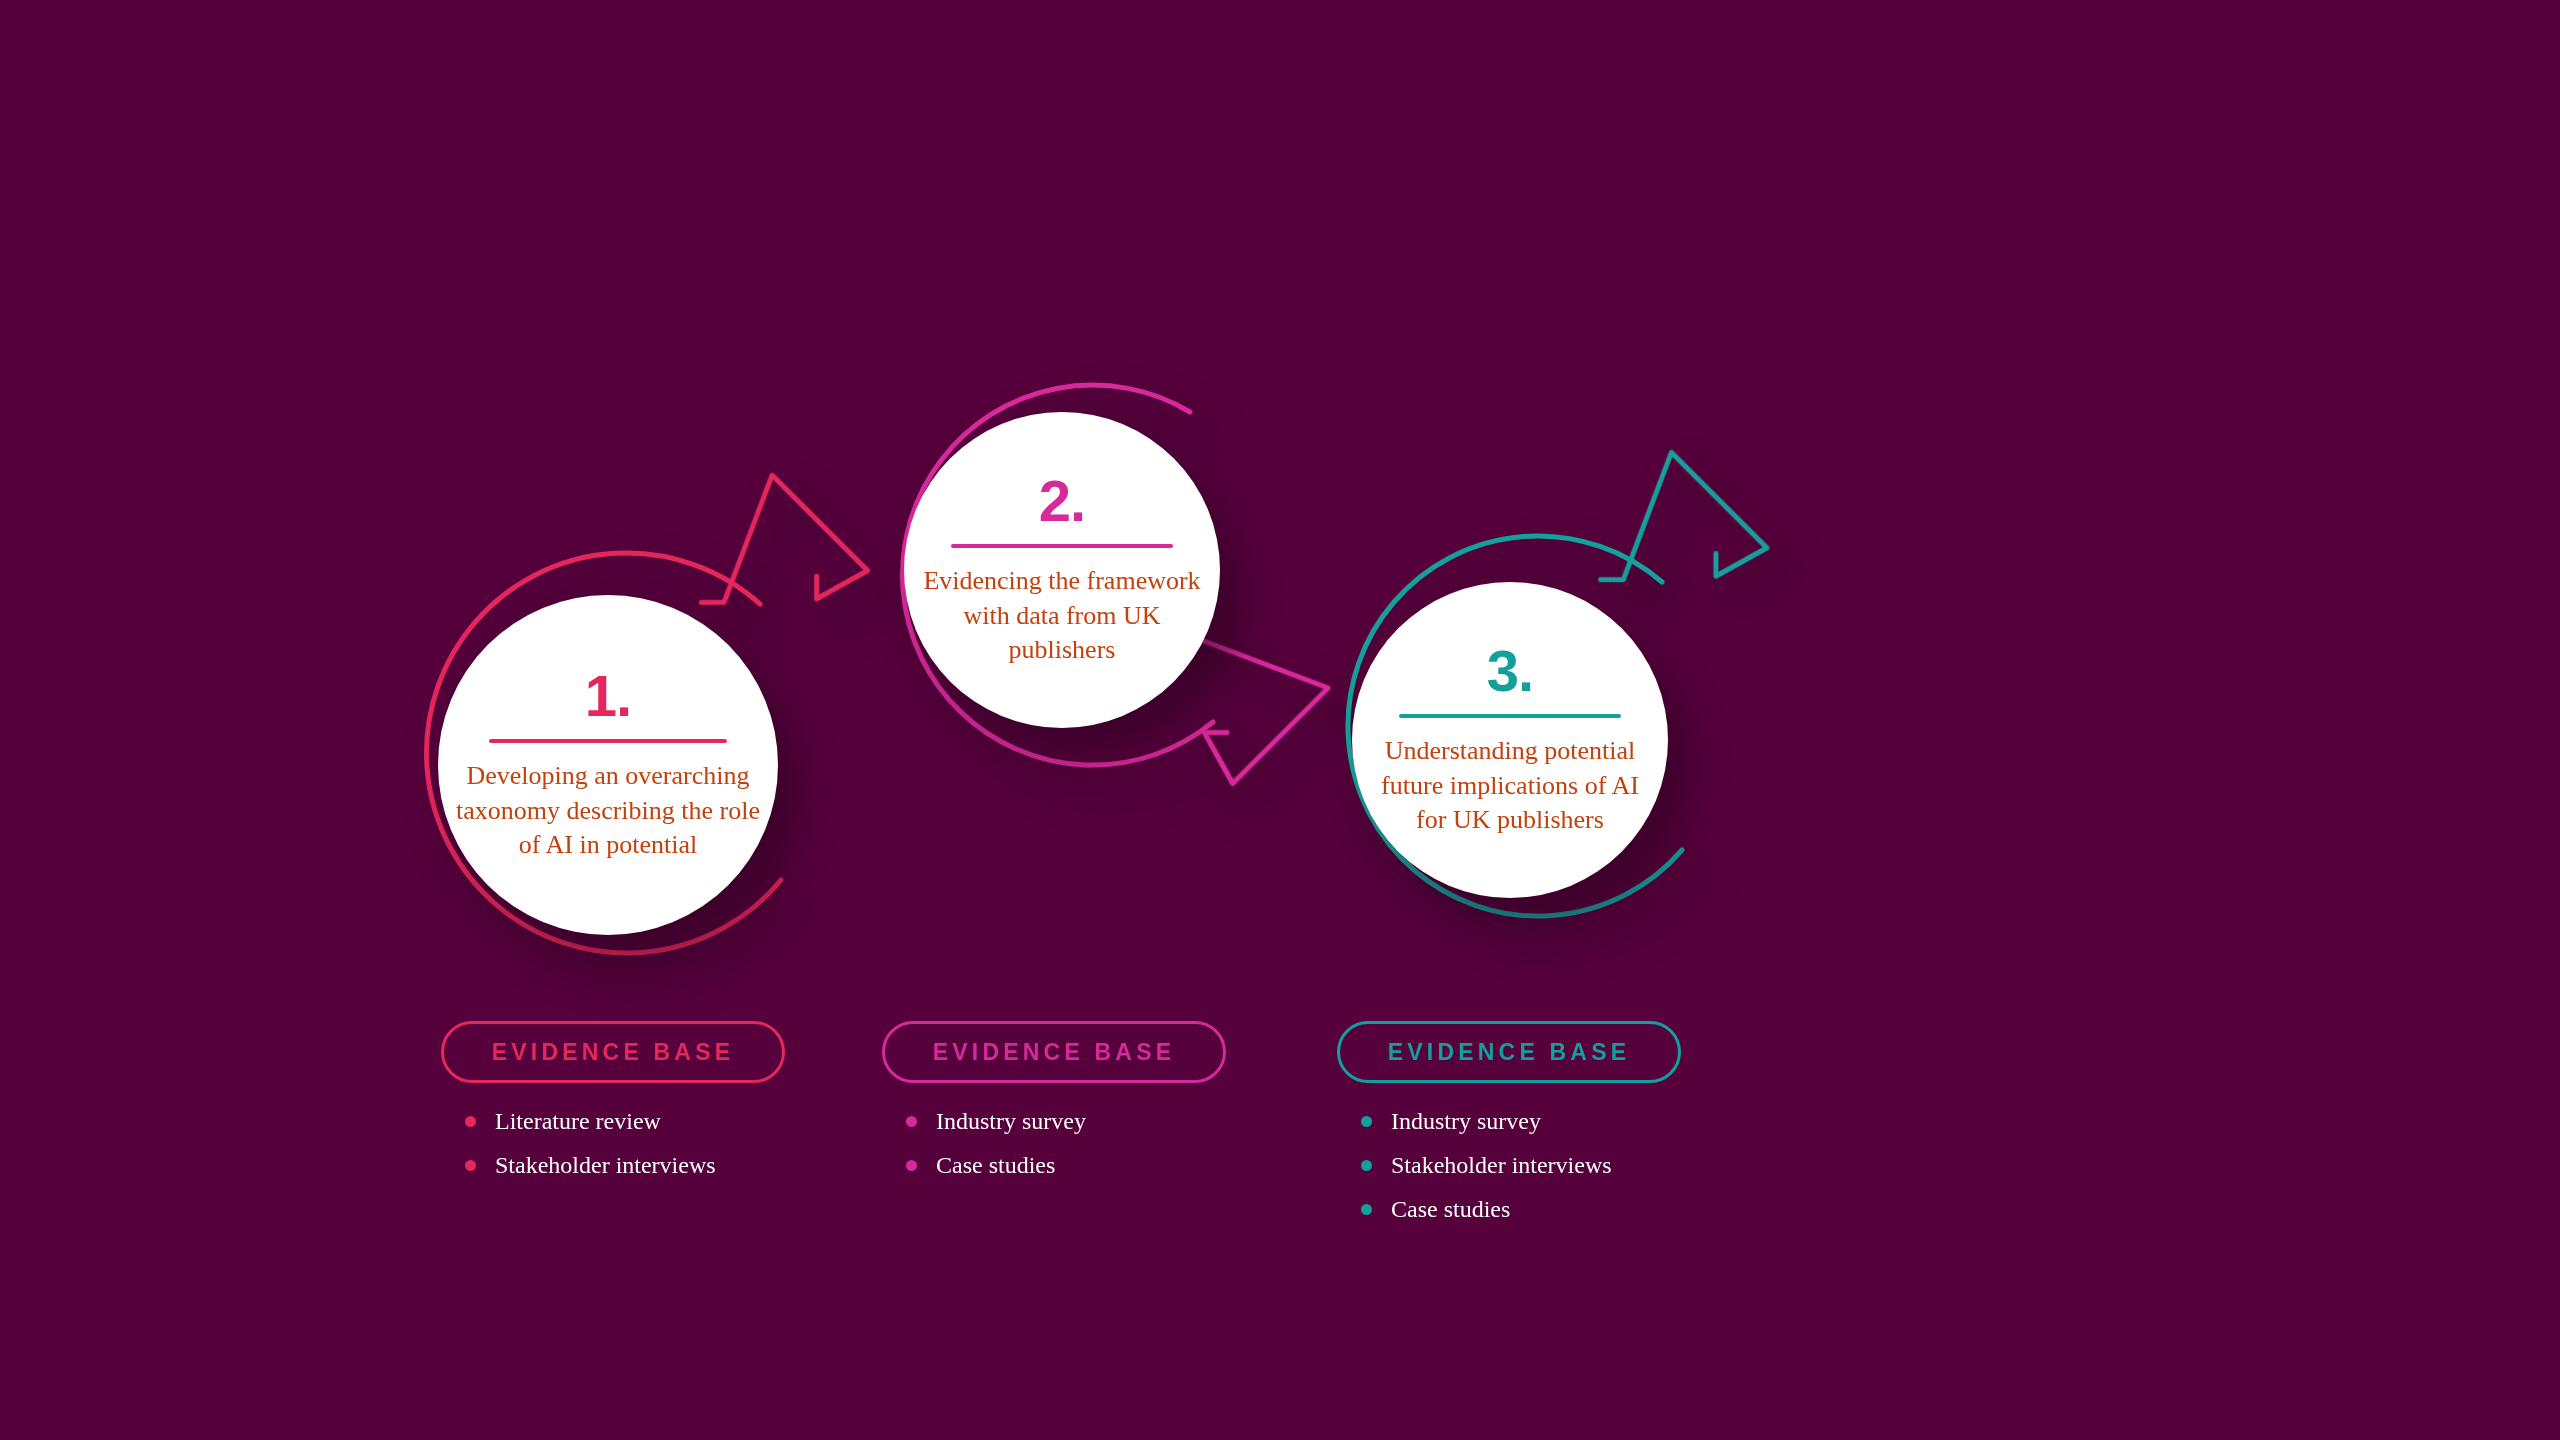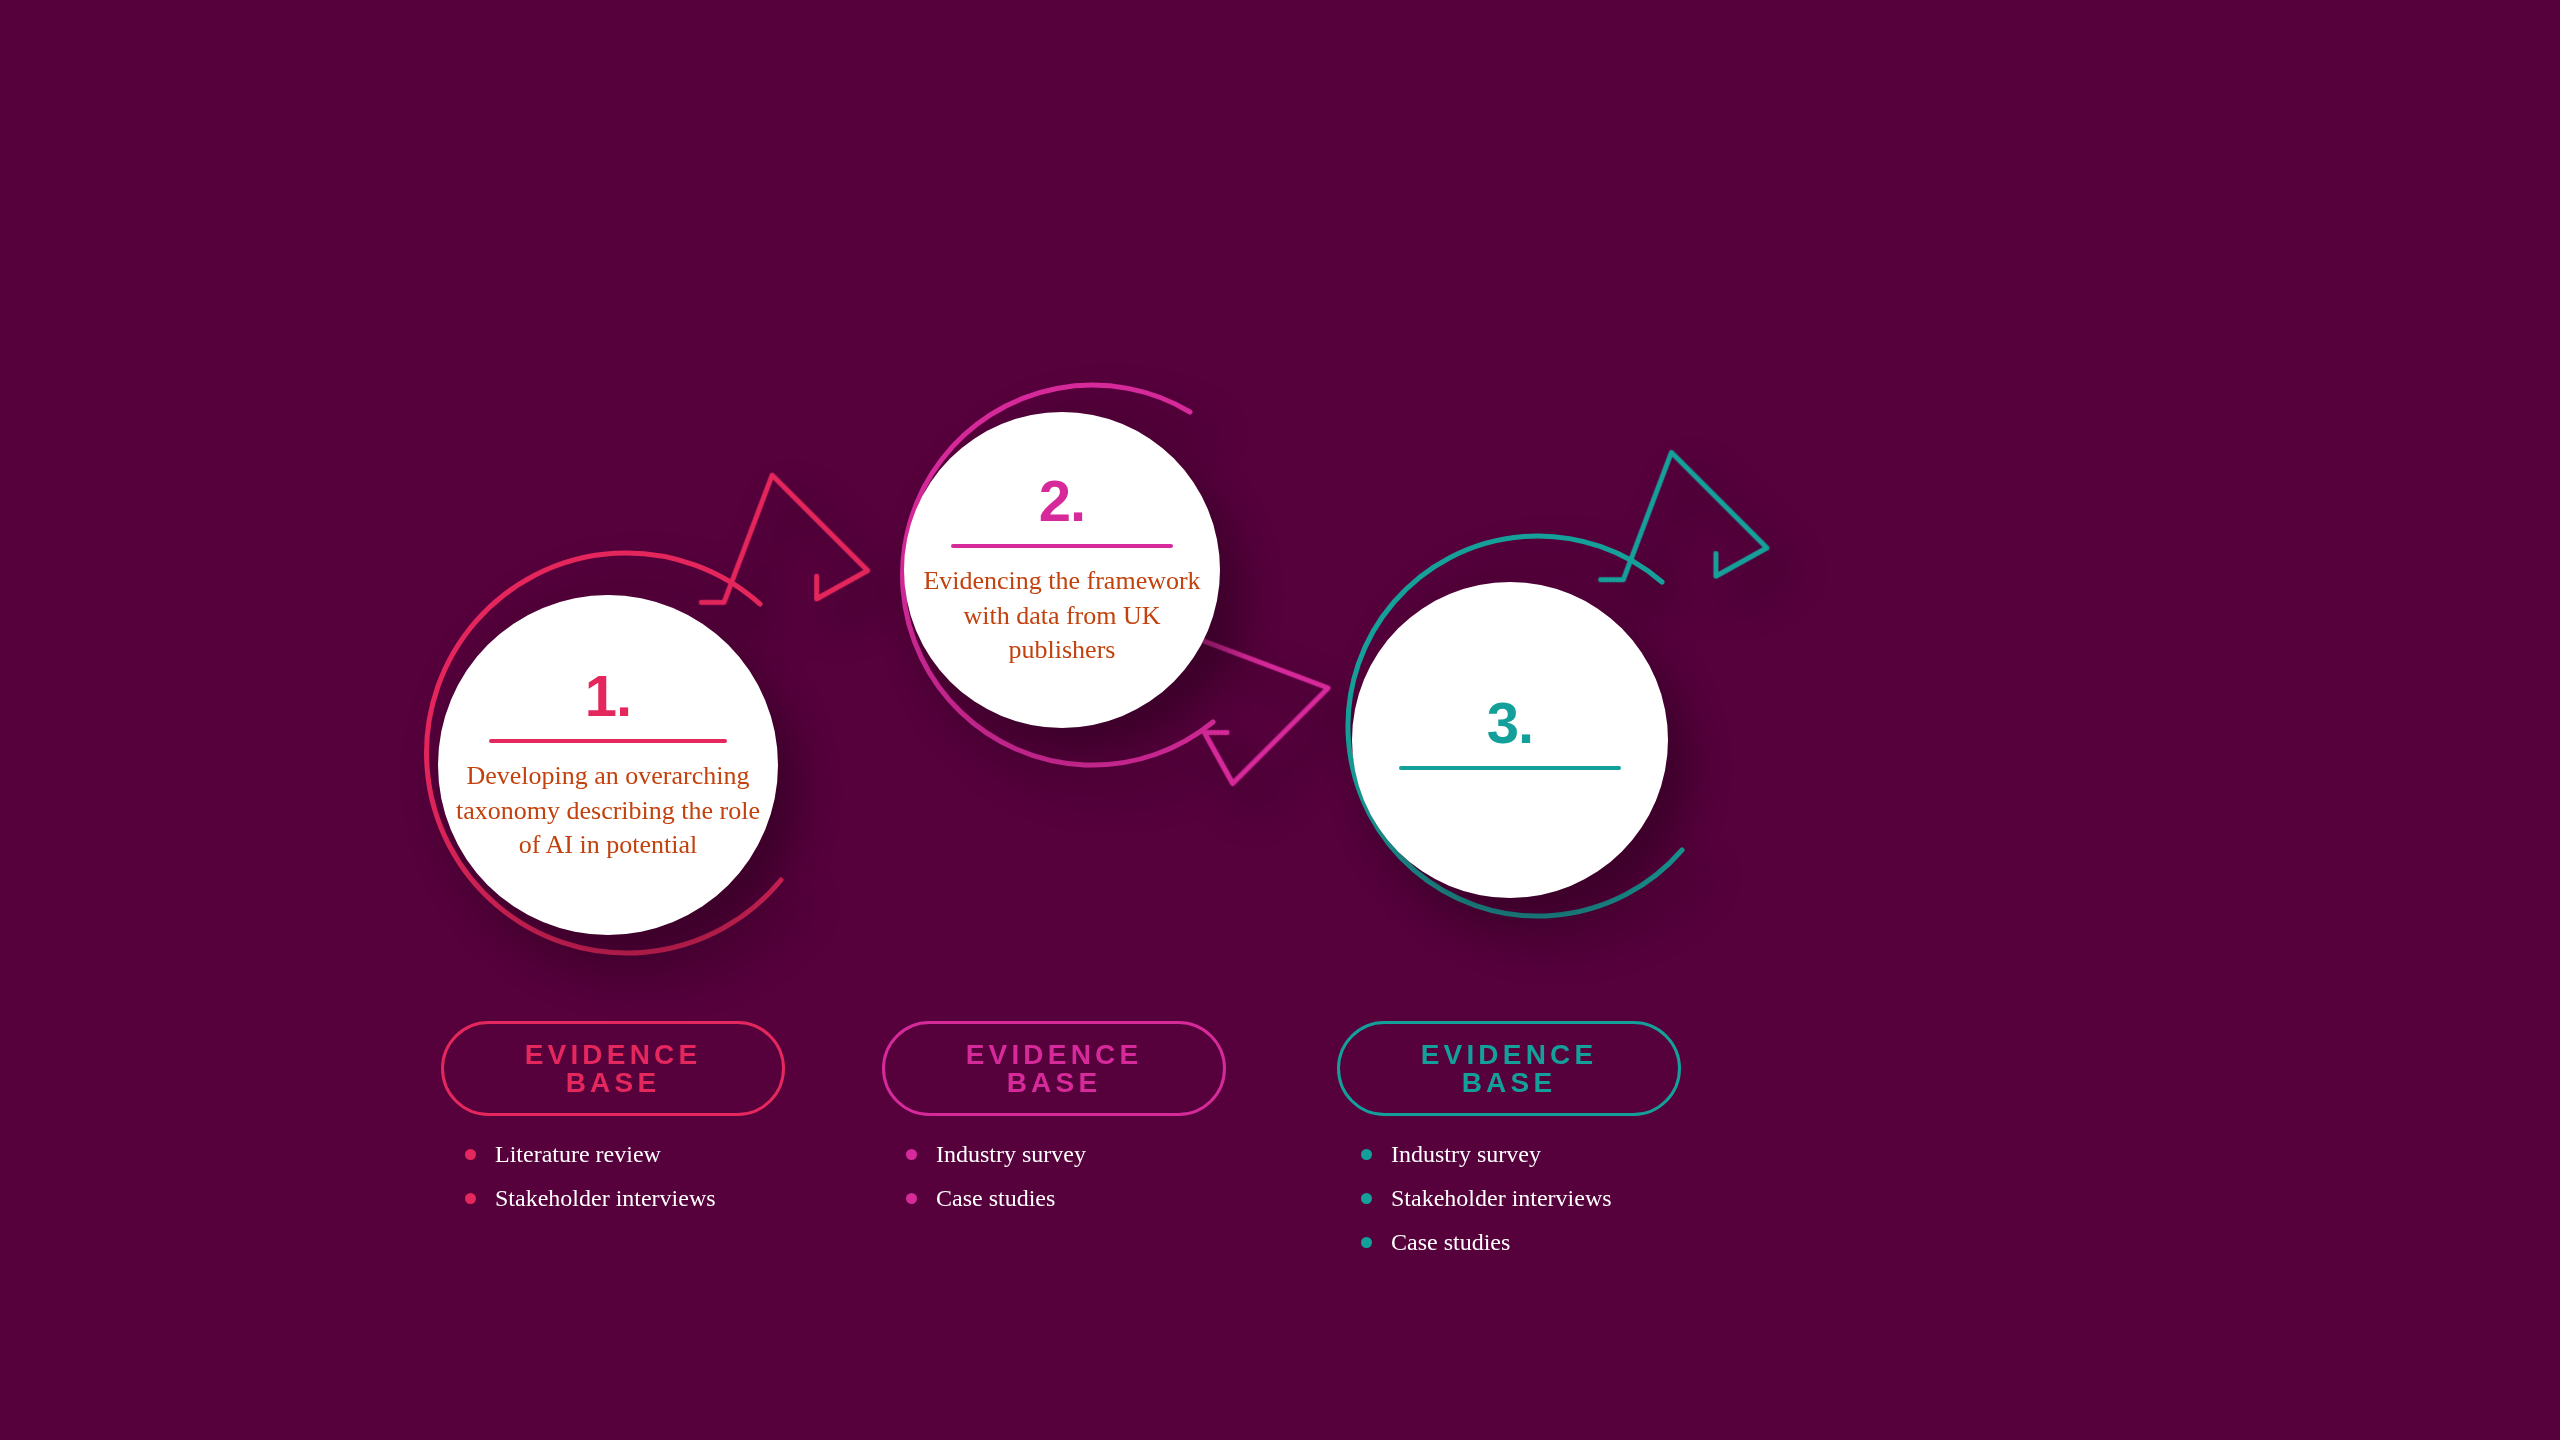--- a/index.html
+++ b/index.html
@@ -46,21 +46,21 @@
 
   
   .evidence{position:absolute;}
   .pill{
     display:inline-block;
     border:3px solid;
     border-radius:999px;
     padding:17px 34px 16px;
     font-family:"Liberation Sans",sans-serif;
     font-weight:bold;
-    font-size:28px;
+    font-size:23px;
     letter-spacing:4.2px;
     line-height:1;
     box-sizing:border-box;
     text-align:center;
   }
   .evlist{list-style:none;margin:26px 0 0 0;padding:0 0 0 24px;}
   .evlist li{
     position:relative;
     font-family:"Liberation Serif",serif;
     color:#ffffff;
@@ -137,20 +137,21 @@
       <div class="num" style="color: rgb(214, 41, 154);">2.</div>
       <div class="rule" style="background: rgb(214, 41, 154);"></div>
       <div class="desc">Evidencing the framework with data from UK publishers</div>
     </div>
   </div>
 
   <div class="node">
     <div class="disc" style="left:1352px;top:582px;width:316px;height:316px;">
       <div class="num" style="color: rgb(20, 160, 154);">3.</div>
       <div class="rule" style="background: rgb(20, 160, 154);"></div>
+      <div class="desc">Understanding potential future implications of AI for UK publishers</div>
     </div>
   </div>
 
   <div class="evidence" style="left:441px;top:1021px;">
     <div class="pill" style="width: 344px; color: rgb(228, 39, 92); border-color: rgb(228, 39, 92);">EVIDENCE BASE</div>
     <ul class="evlist">
       <li>
         <span class="dot" style="background: rgb(228, 39, 92);"></span>
         <span>Literature review</span>
       </li>

